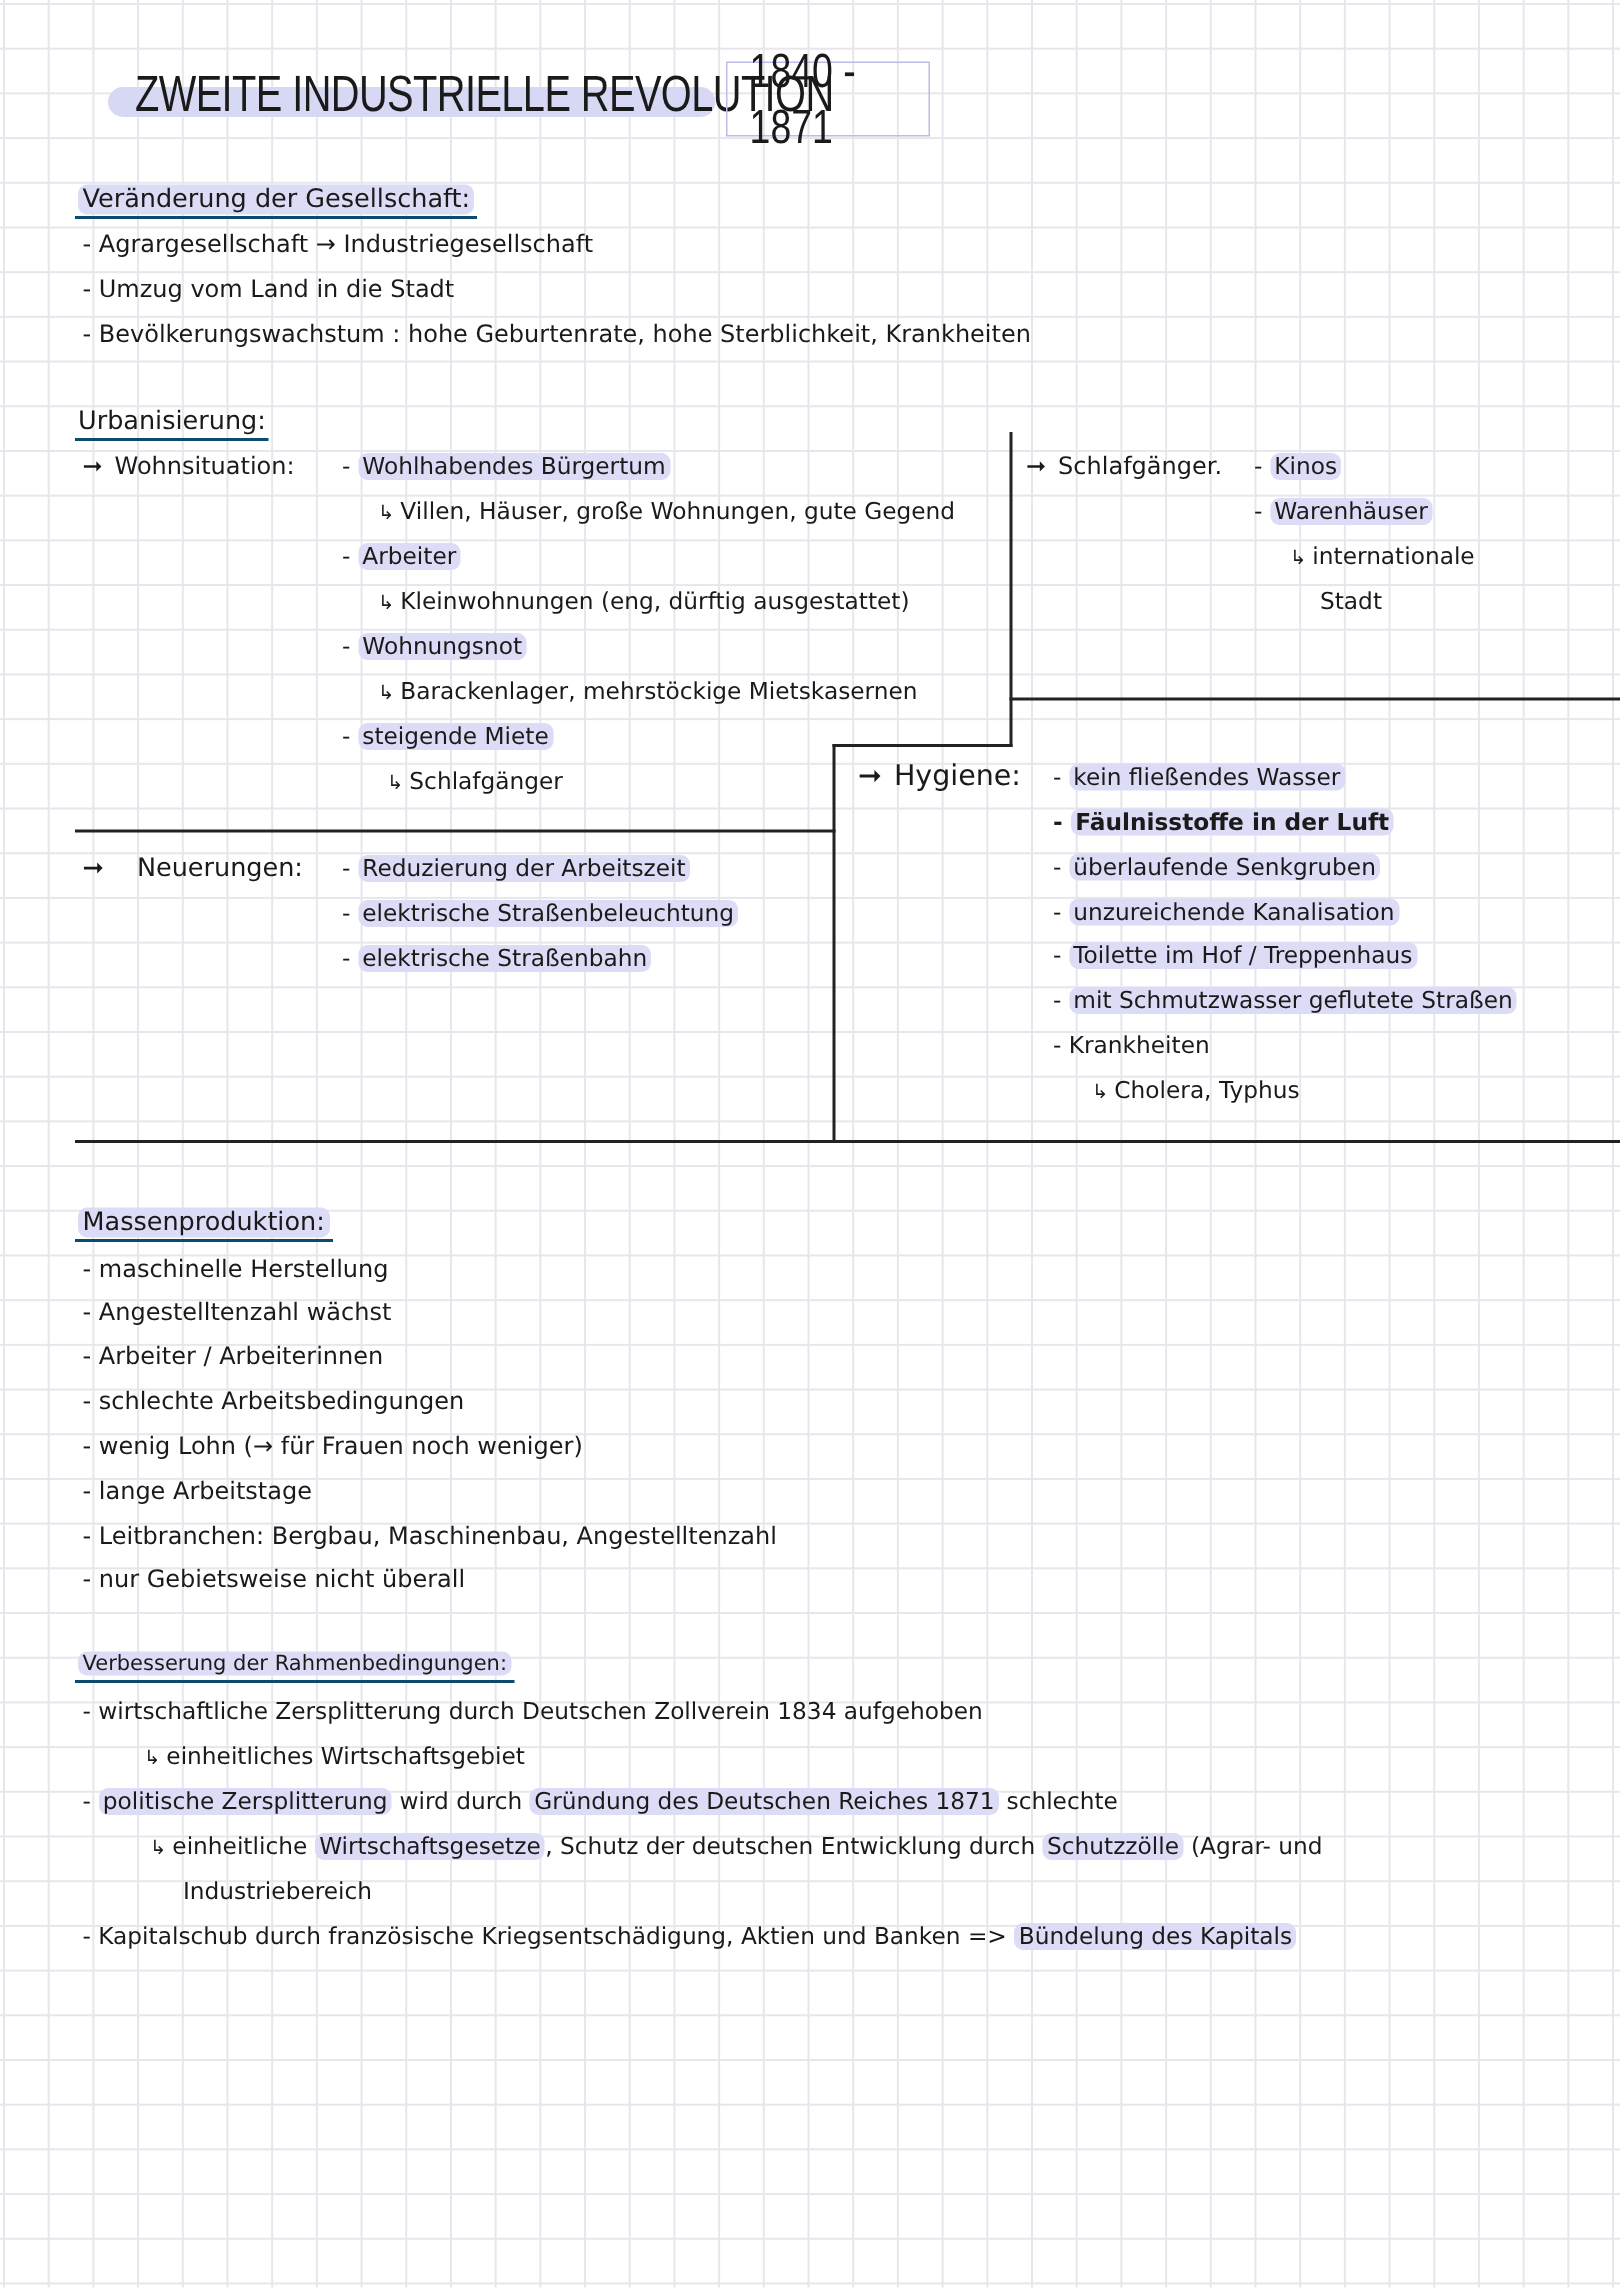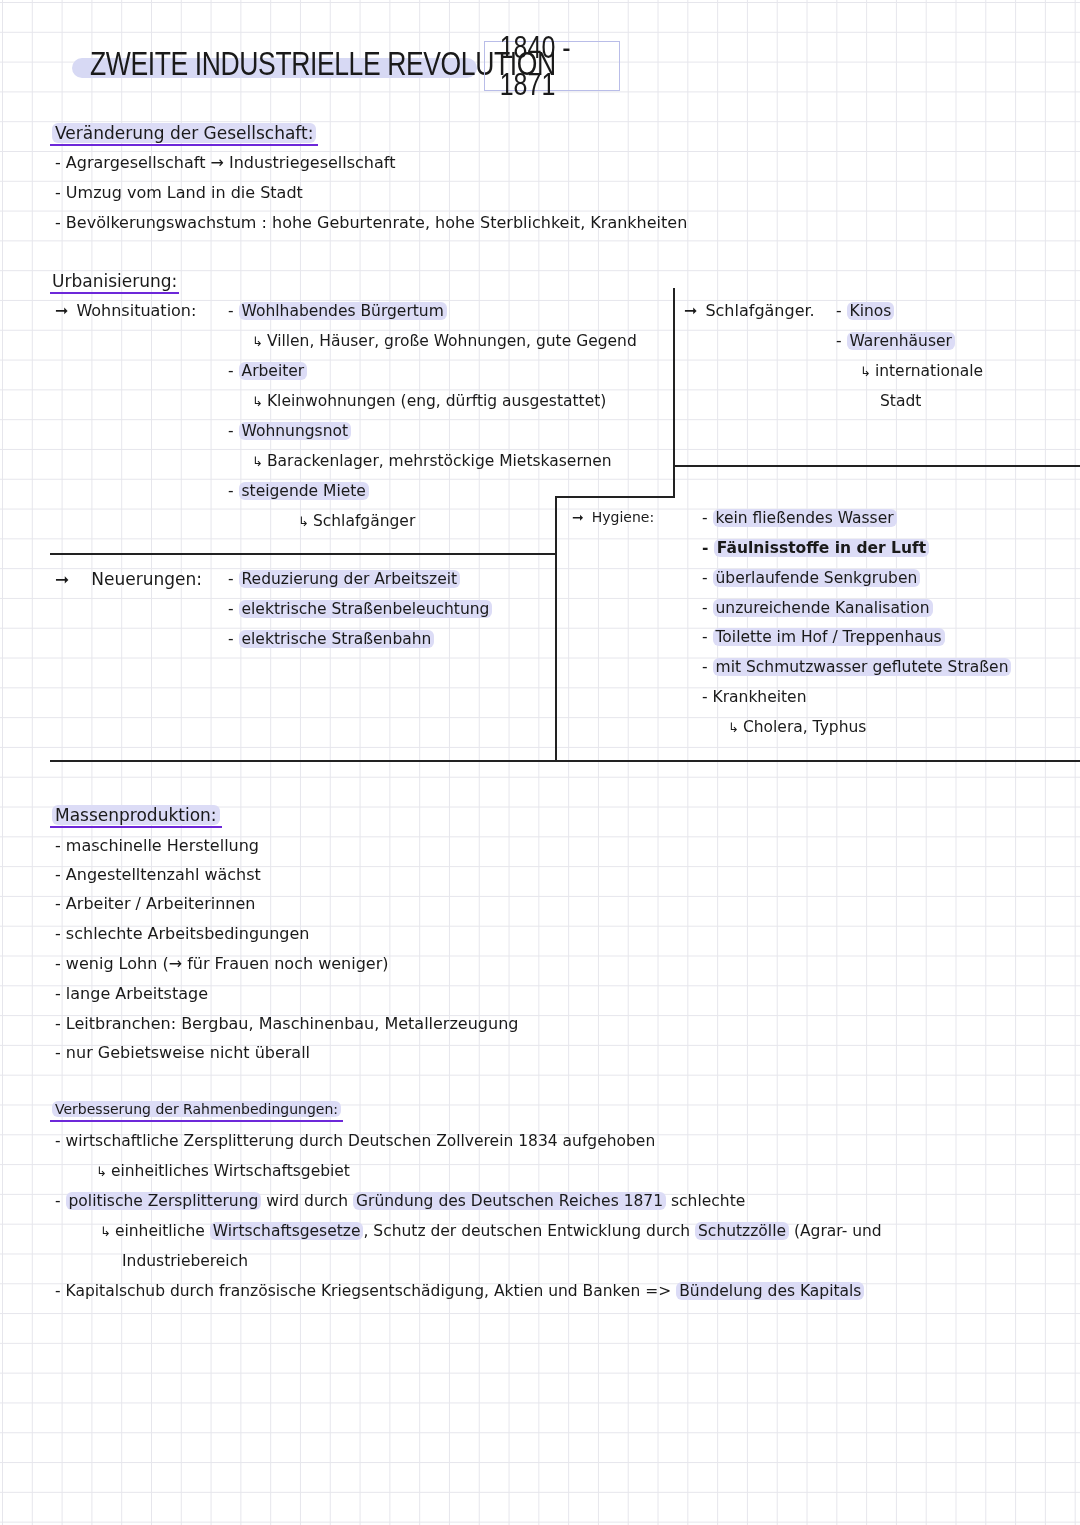--- a/index.html
+++ b/index.html
@@ -26,21 +26,21 @@
     font-weight:400;
   }
   .date-box {
     position:absolute; left:484px; top:41px; width:136px; height:50px;
     border:1.5px solid #b9bde8; box-sizing:border-box;
     display:flex; align-items:center; justify-content:center;
     font-family:"Liberation Sans", sans-serif; font-size:32px; transform-origin:center;
   }
   .date-box span { display:inline-block; transform:scaleX(0.78); }
   .heading {
-    position:absolute; font-size:17px; border-bottom:2px solid #6d28d9;
+    position:absolute; font-size:17px; border-bottom:2px solid #0c4a6e;
     padding: 0 2px 0 2px; line-height:22px;
   }
   .heading.big { font-size:14px; }
   .line { position:absolute; font-size:16px; line-height:22px; }
   .sub { font-size:15.5px; }
   .arrow { display:inline-block; margin-right:8px; }
   .hook { display:inline-block; margin-right:4px; font-size:13px; }
   .rule-h { position:absolute; height:2px; background:#222; }
   .rule-v { position:absolute; width:2px; background:#222; }
 </style>
@@ -74,31 +74,31 @@
 <div class="line" style="left:55px;top:300px;">
   <span class="arrow">➞</span><span>Wohnsituation:</span>
 </div>
 <div class="line sub" style="left:228px;top:300px;">- <span class="hl">Wohlhabendes Bürgertum</span></div>
 <div class="line sub" style="left:252px;top:330px;"><span class="hook">↳</span><span>Villen, Häuser, große Wohnungen, gute Gegend</span></div>
 <div class="line sub" style="left:228px;top:360px;">- <span class="hl">Arbeiter</span></div>
 <div class="line sub" style="left:252px;top:390px;"><span class="hook">↳</span><span>Kleinwohnungen (eng, dürftig ausgestattet)</span></div>
 <div class="line sub" style="left:228px;top:420px;">- <span class="hl">Wohnungsnot</span></div>
 <div class="line sub" style="left:252px;top:450px;"><span class="hook">↳</span><span>Barackenlager, mehrstöckige Mietskasernen</span></div>
 <div class="line sub" style="left:228px;top:480px;">- <span class="hl">steigende Miete</span></div>
-<div class="line sub" style="left:258px;top:510px;margin-left:40px;"><span class="hook">↳</span><span>Schlafgänger</span></div>
+<div class="line sub" style="left:258px;top:510px;"><span class="hook">↳</span><span>Schlafgänger</span></div>
 
 <div class="line" style="left:684px;top:300px;">
   <span class="arrow">➞</span><span>Schlafgänger.</span>
 </div>
 <div class="line sub" style="left:836px;top:300px;">- <span class="hl">Kinos</span></div>
 <div class="line sub" style="left:836px;top:330px;">- <span class="hl">Warenhäuser</span></div>
 <div class="line sub" style="left:860px;top:360px;"><span class="hook">↳</span><span>internationale</span></div>
 <div class="line sub" style="left:880px;top:390px;">Stadt</div>
 
-<div class="line" style="left:572px;top:506px;font-size:14px;">
+<div class="line" style="left:572px;top:506px;font-size:19px;">
   <span class="arrow">➞</span><span>Hygiene:</span>
 </div>
 <div class="line sub" style="left:702px;top:507px;">- <span class="hl">kein fließendes Wasser</span></div>
 <div class="line sub" style="left:702px;top:537px;font-weight:bold;">- <span class="hl">Fäulnisstoffe in der Luft</span></div>
 <div class="line sub" style="left:702px;top:567px;">- <span class="hl">überlaufende Senkgruben</span></div>
 <div class="line sub" style="left:702px;top:597px;">- <span class="hl">unzureichende Kanalisation</span></div>
 <div class="line sub" style="left:702px;top:626px;">- <span class="hl">Toilette im Hof / Treppenhaus</span></div>
 <div class="line sub" style="left:702px;top:656px;">- <span class="hl">mit Schmutzwasser geflutete Straßen</span></div>
 <div class="line sub" style="left:702px;top:686px;">- <span>Krankheiten</span></div>
 <div class="line sub" style="left:728px;top:716px;"><span class="hook">↳</span><span>Cholera, Typhus</span></div>
@@ -112,21 +112,21 @@
 
 <div class="heading" style="left:50px;top:804px;">
   <span class="hl">Massenproduktion:</span>
 </div>
 <div class="line" style="left:55px;top:835px;">- maschinelle Herstellung</div>
 <div class="line" style="left:55px;top:864px;">- Angestelltenzahl wächst</div>
 <div class="line" style="left:55px;top:893px;">- Arbeiter / Arbeiterinnen</div>
 <div class="line" style="left:55px;top:923px;">- schlechte Arbeitsbedingungen</div>
 <div class="line" style="left:55px;top:953px;">- wenig Lohn   (→ für Frauen noch weniger)</div>
 <div class="line" style="left:55px;top:983px;">- lange Arbeitstage</div>
-<div class="line" style="left:55px;top:1013px;">- Leitbranchen: Bergbau, Maschinenbau, Metallerzeugung</div>
+<div class="line" style="left:55px;top:1013px;">- Leitbranchen: Bergbau, Maschinenbau, Angestelltenzahl</div>
 <div class="line" style="left:55px;top:1042px;">- nur Gebietsweise nicht überall</div>
 
 <div class="heading big" style="left:50px;top:1098px;">
   <span class="hl">Verbesserung der Rahmenbedingungen:</span>
 </div>
 <div class="line sub" style="left:55px;top:1130px;">- wirtschaftliche Zersplitterung durch Deutschen Zollverein 1834 aufgehoben</div>
 <div class="line sub" style="left:96px;top:1160px;"><span class="hook">↳</span><span>einheitliches Wirtschaftsgebiet</span></div>
 <div class="line sub" style="left:55px;top:1190px;"><span>- </span><span class="hl">politische Zersplitterung</span><span> wird durch </span><span class="hl">Gründung des Deutschen Reiches 1871</span><span> schlechte</span></div>
 <div class="line sub" style="left:100px;top:1220px;"><span class="hook">↳</span><span>einheitliche </span><span class="hl">Wirtschaftsgesetze</span><span>, Schutz der deutschen Entwicklung durch </span><span class="hl">Schutzzölle</span><span> (Agrar- und</span></div>
 <div class="line sub" style="left:122px;top:1250px;">Industriebereich</div>

